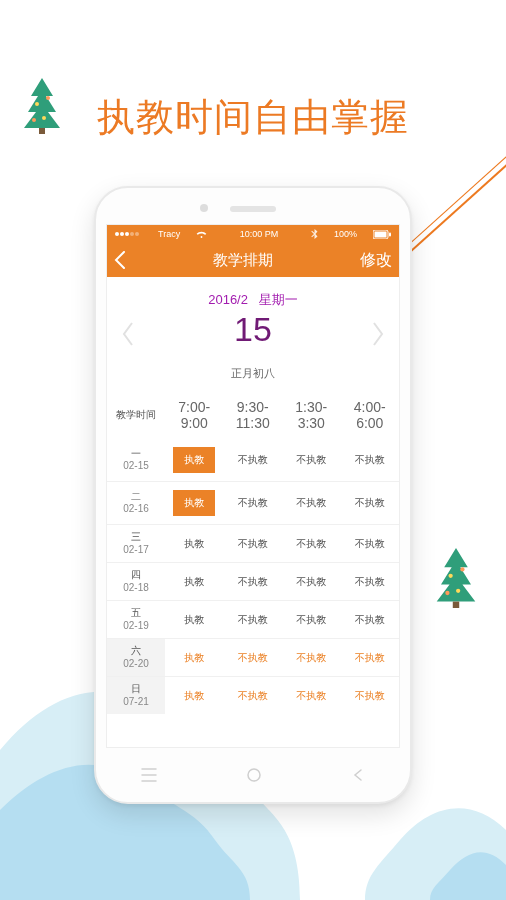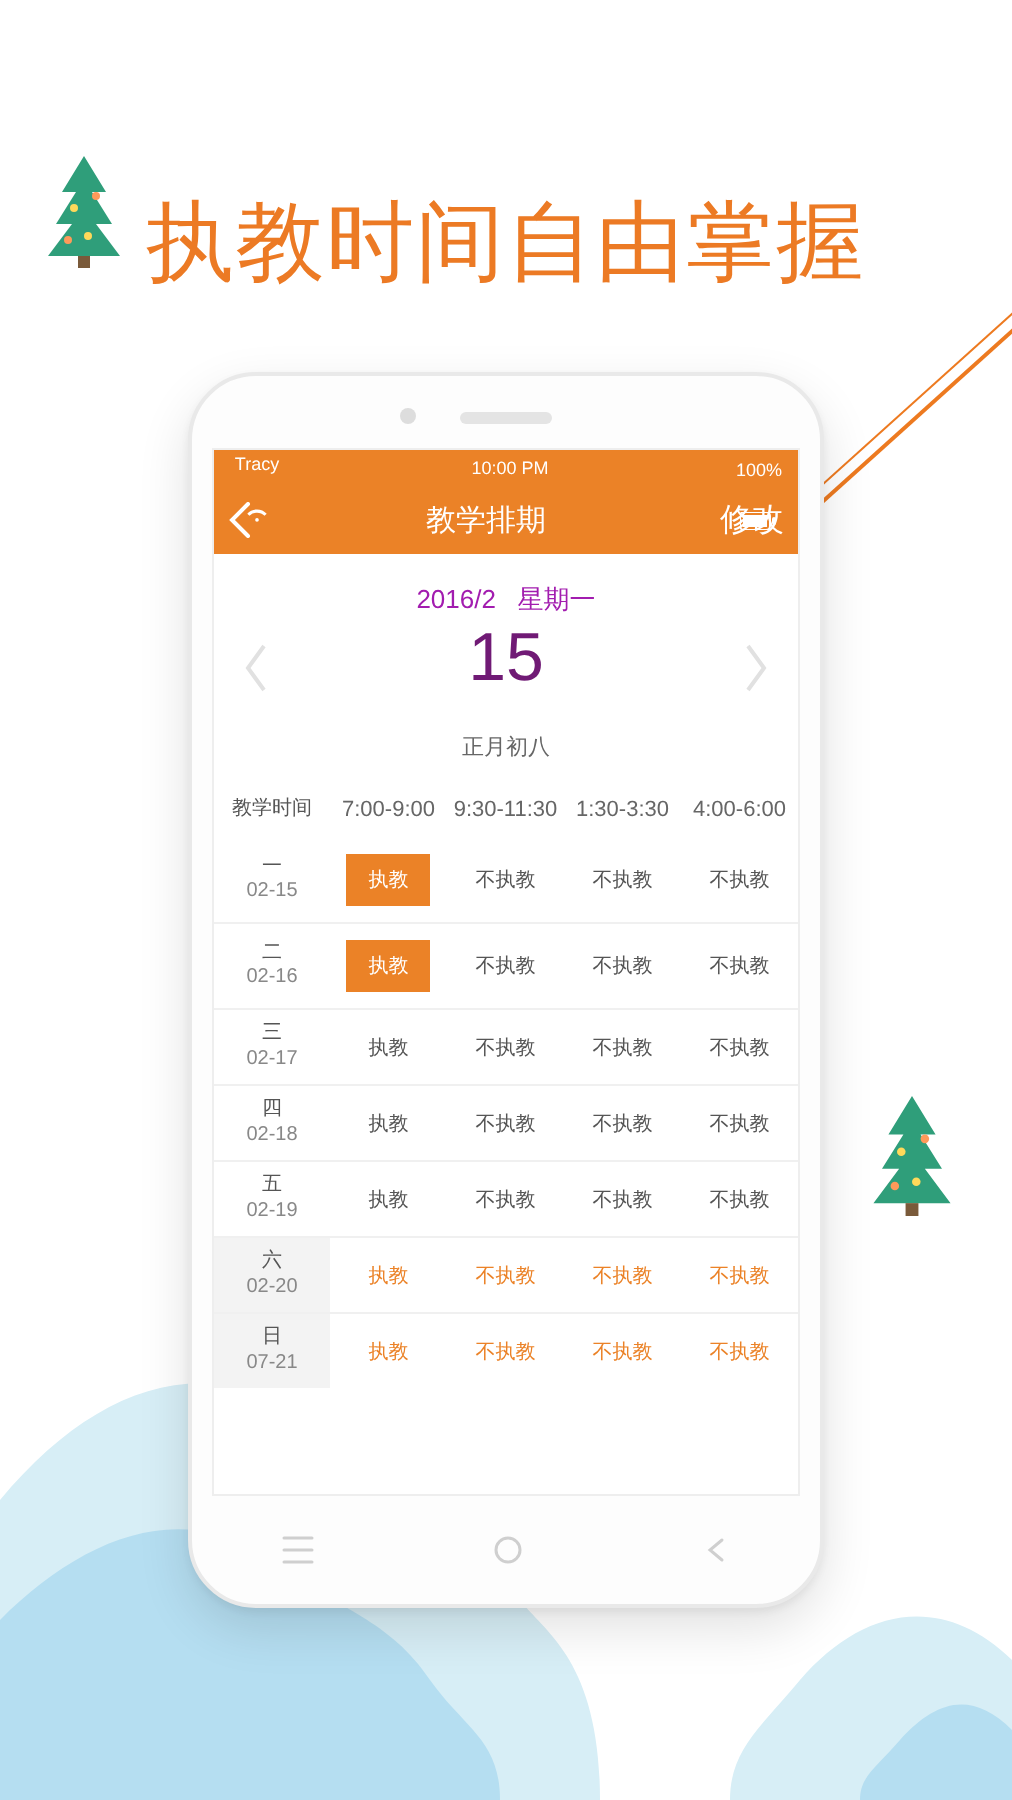--- a/index.html
+++ b/index.html
@@ -11,21 +11,21 @@
 
 .bg-mountains {
   position:absolute; left:0; right:0; bottom:0; height:260px; pointer-events:none;
 }
 .diag-line { position:absolute; background:#ed7a20; pointer-events:none; }
 .diag-a { width:2px; height:330px; right:-40px; top:130px; transform:rotate(48deg); transform-origin:top left;}
 .diag-b { width:1px; height:380px; right:-8px; top:150px; transform:rotate(48deg); transform-origin:top left;}
 
 .title-hero {
   position:absolute; top:92px; left:0; right:0; text-align:center;
-  font-size:44px; font-weight:500; color:#ec7a24; letter-spacing:1px;
+  font-size:38px; font-weight:500; color:#ec7a24; letter-spacing:1px;
 }
 
 
 .pine { position:absolute; pointer-events:none; }
 .pine svg { display:block; }
 
 
 .phone {
   position:absolute; top:186px; left:50%; transform:translateX(-50%);
   width:314px; height:614px;
@@ -47,21 +47,21 @@
 .phone .hw-btns {
   position:absolute; bottom:0; left:0; right:0; height:54px;
   display:flex; justify-content:space-around; align-items:center;
 }
 .phone .hw-btns span svg { display:block; }
 
 .statusbar {
   height:18px; background:#eb8227; color:#fff; font-size:9px;
   display:flex; justify-content:space-between; align-items:center; padding:0 8px;
 }
-.statusbar .sgroup { display:flex; align-items:center; gap:16px;flex-direction:column; }
+.statusbar .sgroup { display:flex; align-items:center; gap:16px; }
 .dots { display:flex; gap:1px; margin-right:3px;}
 .dots i { width:4px;height:4px;border-radius:50%;background:#fff; display:block;}
 .dots i.off { background:rgba(255,255,255,.38);}
 .header {
   height:34px; background:#eb8227; color:#fff; display:flex; align-items:center;
   justify-content:space-between; padding:0 7px; font-size:15px; font-weight:500;
 }
 .header .back svg{ display:block; }
 .header .modify { font-size:16px; font-weight:400;}
 
@@ -74,21 +74,21 @@
 .chev.left { left:14px; } .chev.right { right:14px; }
 
 .sched { font-size:10px; }
 .sched .row { display:flex; align-items:center; border-top:1px solid #f0f0f0; }
 .sched .row:first-child { border-top:none; }
 .sched .c-day { width:58px; text-align:center; padding:6px 0; line-height:1.25; }
 .sched .c-day .dw { color:#555; }
 .sched .c-day .dt { color:#888; }
 .sched .slot { flex:1; text-align:center; padding:8px 0; color:#555; }
 .sched .head .c-day { font-size:10px; color:#555; }
-.sched .head .slot { font-size:11px; color:#666; }
+.sched .head .slot { font-size:14px; color:#666; }
 .sched .weekend .c-day { background:#f3f3f3; }
 .sched .weekend .slot { color:#eb8227; }
 .pill {
   display:inline-block; background:#eb8227; color:#fff; padding:6px 8px; min-width:26px;
   font-size:10px;
 }
 </style>
 </head>
 <body>
 

